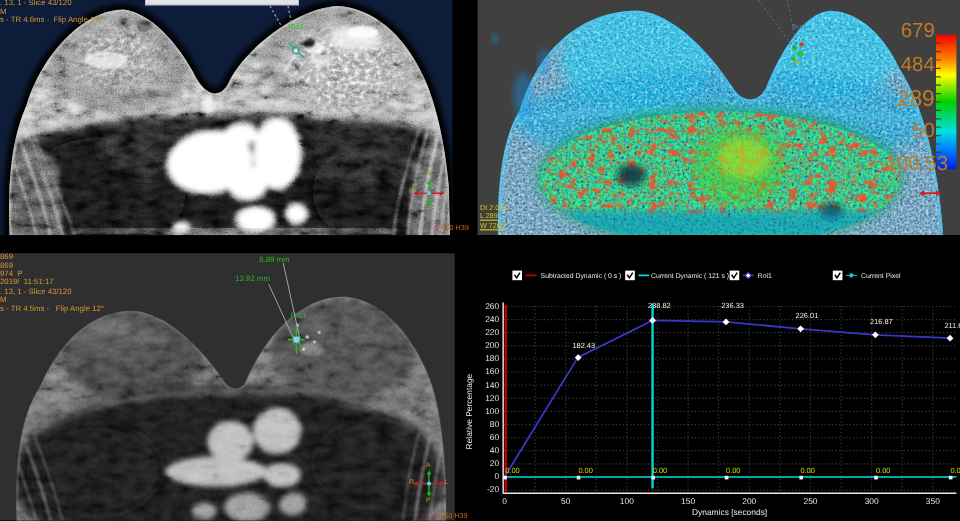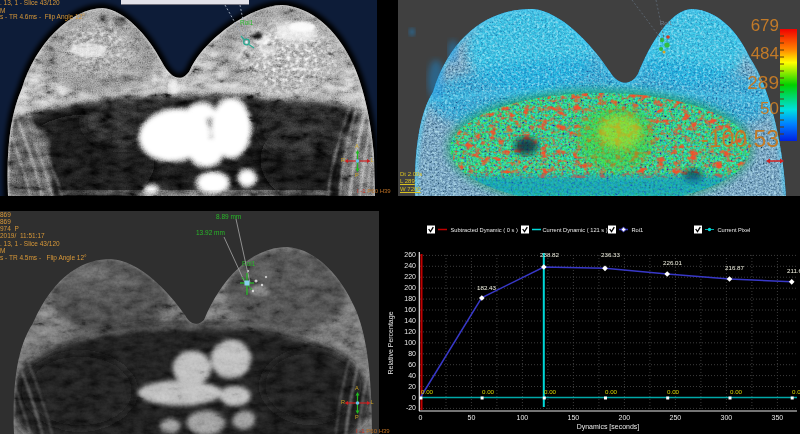--- a/index.html
+++ b/index.html
@@ -267,21 +267,21 @@
           <line x1="382" y1="113" x2="386" y2="113"></line>
           <line x1="382" y1="120" x2="386" y2="120"></line>
           <line x1="382" y1="127" x2="386" y2="127"></line>
           <line x1="382" y1="134" x2="386" y2="134"></line>
 </g>
 </svg>
 <div class="txt" style="right:21px;top:17px;color:#c27a28;font-size:17px;">679</div>
 <div class="txt" style="right:21px;top:45px;color:#c27a28;font-size:17px;">484</div>
 <div class="txt" style="right:21px;top:73px;color:#c27a28;font-size:19px;">289</div>
 <div class="txt" style="right:21px;top:100px;color:#c27a28;font-size:17px;">50</div>
-<div class="txt" style="right:21px;top:128px;color:#c27a28;font-size:23px;text-align:right;">-100.53</div>
+<div class="txt" style="right:10px;top:128px;color:#c27a28;font-size:17px;text-align:right;">-100.53</div>
 <div class="txt" style="left:2px;top:171px;color:#d8c020;font-size:6px;">Dt 2.00s</div>
 <div class="txt" style="left:2px;top:178px;color:#d8c020;font-size:6px;text-decoration:underline;">L 289</div>
 <div class="txt" style="left:2px;top:186px;color:#d8c020;font-size:6px;text-decoration:underline;">W 7200</div>
 </div>
 
 <div class="q" id="q3" style="left:0;top:211px;width:379px;height:223px;background:#2f2f2f;">
 <svg width="379" height="223" viewBox="0 0 379 223">
 <defs>
 <filter id="grain3" x="0%" y="0%" width="100%" height="100%">
   <feTurbulence type="fractalNoise" baseFrequency="0.4" numOctaves="3" seed="21"></feTurbulence>

